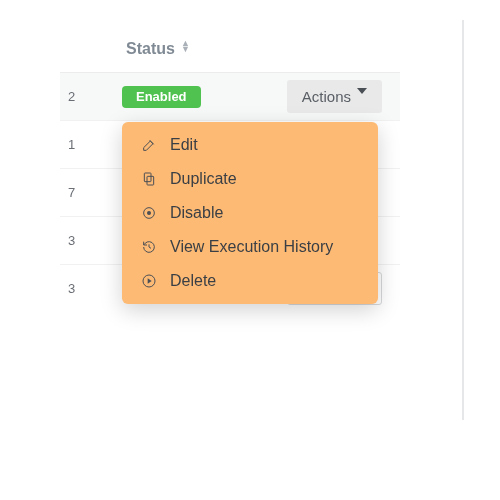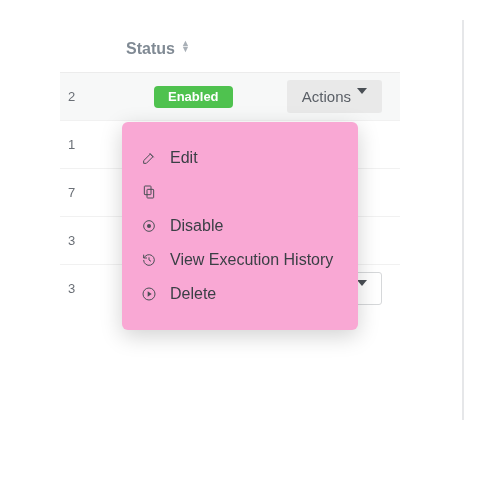--- a/index.html
+++ b/index.html
@@ -45,21 +45,21 @@
     .row.alt {
       background: #f7f8f8;
     }
     .row-leading {
       width: 14px;
       color: #6a6f76;
       font-size: 13px;
       text-align: left;
     }
     .badge {
-      margin-left: 72px;
+      margin-left: 40px;
       background: #4fc24f;
       color: #fff;
       border-radius: 4px;
       padding: 3px 14px 4px;
       font-size: 13px;
       font-weight: 600;
     }
     .actions-btn {
       margin-left: auto;
       margin-right: 10px;
@@ -84,25 +84,25 @@
     .caret {
       width: 0; height: 0;
       border-left: 5px solid transparent;
       border-right: 5px solid transparent;
       border-top: 6px solid #4a4f55;
     }
     .dropdown {
       position: absolute;
       top: 122px;
       left: 122px;
-      width: 236px;
-      background: #f9a8d4;
+      width: 256px;
+      background: #fdba74;
       border-radius: 6px;
       box-shadow: 0 6px 22px rgba(0,0,0,0.18);
-      padding: 19px 0;
+      padding: 6px 0;
       z-index: 10;
     }
     .menu-item {
       display: flex;
       align-items: center;
       gap: 12px;
       padding: 8px 18px;
       font-size: 16px;
       color: #3a3f45;
       cursor: pointer;
@@ -181,20 +181,21 @@
     </span>
     <span>Edit</span>
   </div>
   <div class="menu-item">
     <span class="micon">
       <svg viewBox="0 0 24 24">
           <rect x="5" y="3" width="10" height="13" rx="1"></rect>
           <rect x="9" y="8" width="10" height="13" rx="1"></rect>
         </svg>
     </span>
+    <span>Duplicate</span>
   </div>
   <div class="menu-item">
     <span class="micon">
       <svg viewBox="0 0 24 24">
           <circle cx="12" cy="12" r="8"></circle>
           <circle cx="12" cy="12" r="3" class="fill"></circle>
         </svg>
     </span>
     <span>Disable</span>
   </div>

